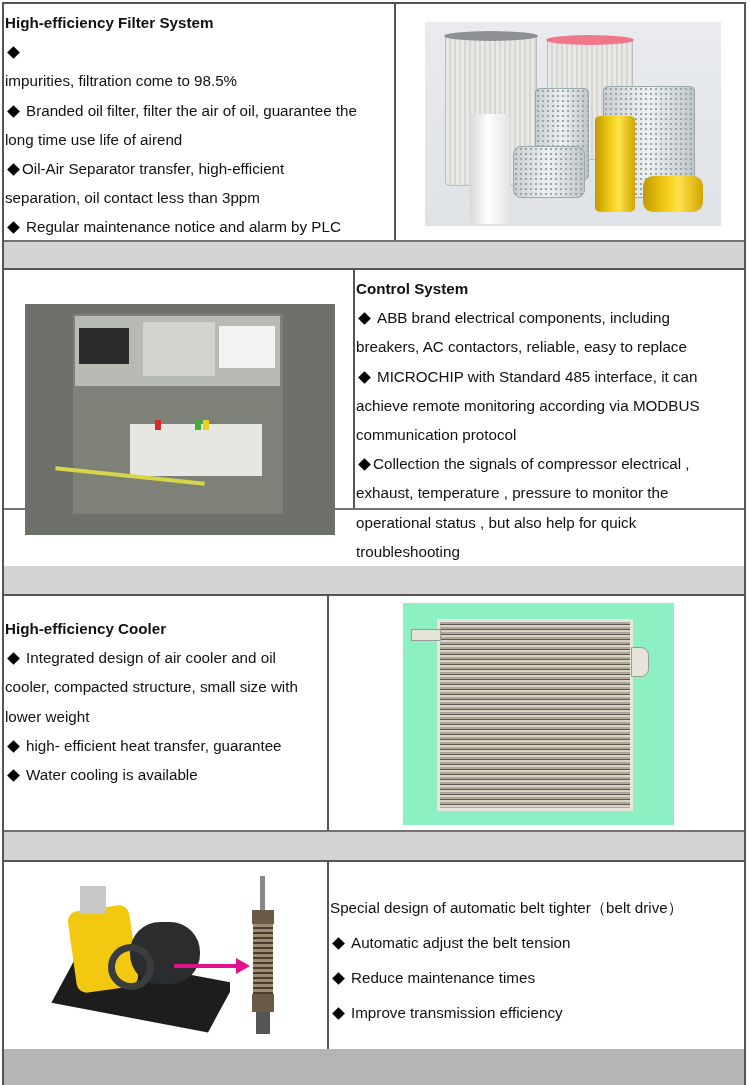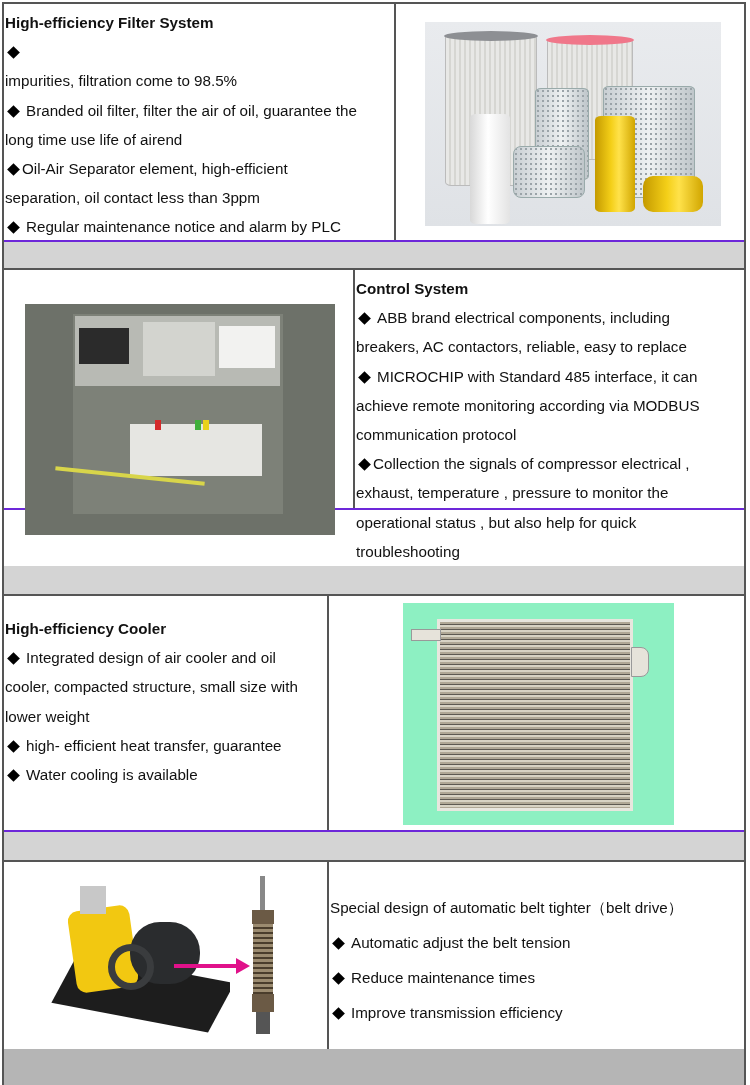--- a/index.html
+++ b/index.html
@@ -1,20 +1,20 @@
 <!DOCTYPE html>
 <html><head>
 <meta charset="utf-8">
 <style>
   html, body { margin: 0; padding: 0; background: #ffffff; }
   body { width: 750px; height: 1085px; position: relative; overflow: hidden;
          font-family: "Liberation Sans", "DejaVu Sans", sans-serif; color: #111; }
   .page { position: absolute; left: 2px; top: 2px; width: 744px; height: 1083px;
           border-left: 2px solid #555; border-right: 2px solid #555; border-top: 2px solid #555; box-sizing: border-box; }
-  .row { position: absolute; left: 0; right: 0; box-sizing: border-box; border-bottom: 2px solid #6d28d9; }
+  .row { position: absolute; left: 0; right: 0; box-sizing: border-box; border-bottom: 2px solid #737373; }
   .bar { position: absolute; left: 0; right: 0; background: #d4d4d4; border-bottom: 2px solid #555; box-sizing: border-box; }
   .bar.dark { background: #b5b5b5; border-bottom: none; }
   .cell { position: absolute; top: 0; bottom: 0; box-sizing: border-box; }
   .divider { position: absolute; top: 0; bottom: 0; width: 2px; background: #555; }
   .text { font-size: 15.2px; line-height: 29.2px; padding-left: 1px; }
   .title { font-weight: bold; }
   .bullet-icon { display: inline-block; width: 9px; height: 9px; background: #000; transform: rotate(45deg); margin: 0 8px 1px 4px; vertical-align: middle; }
   .bullet-icon.tight { margin-right: 4px; }
   .img { position: absolute; overflow: hidden; }
 
@@ -43,21 +43,21 @@
 
 <div class="page">
 
   <div class="row" style="top:0; height:238px;">
     <div class="cell" style="left:0; width:390px; padding-top:4px;">
       <div class="text title">High-efficiency Filter System</div>
       <div class="text"><span class="bullet-icon"></span></div>
       <div class="text">impurities, filtration come to 98.5%</div>
       <div class="text"><span class="bullet-icon"></span><span>Branded oil filter, filter the air of oil, guarantee the</span></div>
       <div class="text">long time use life of airend</div>
-      <div class="text"><span class="bullet-icon tight"></span><span>Oil-Air Separator element, high-efficient</span></div>
+      <div class="text"><span class="bullet-icon tight"></span><span>Oil-Air Separator transfer, high-efficient</span></div>
       <div class="text">separation, oil contact less than 3ppm</div>
       <div class="text"><span class="bullet-icon"></span><span>Regular maintenance notice and alarm by PLC</span></div>
     </div>
     <div class="divider" style="left:390px;"></div>
     <div class="img filters" style="left:421px; top:18px; width:296px; height:204px;">
       <div class="cyl big" style="left:20px; top:12px; width:90px; height:150px;">
           <div class="cap" style="background:#8d8f93;"></div>
         </div>
       <div class="cyl big" style="left:122px; top:16px; width:84px; height:120px;">
           <div class="cap" style="background:#f0778a;"></div>

